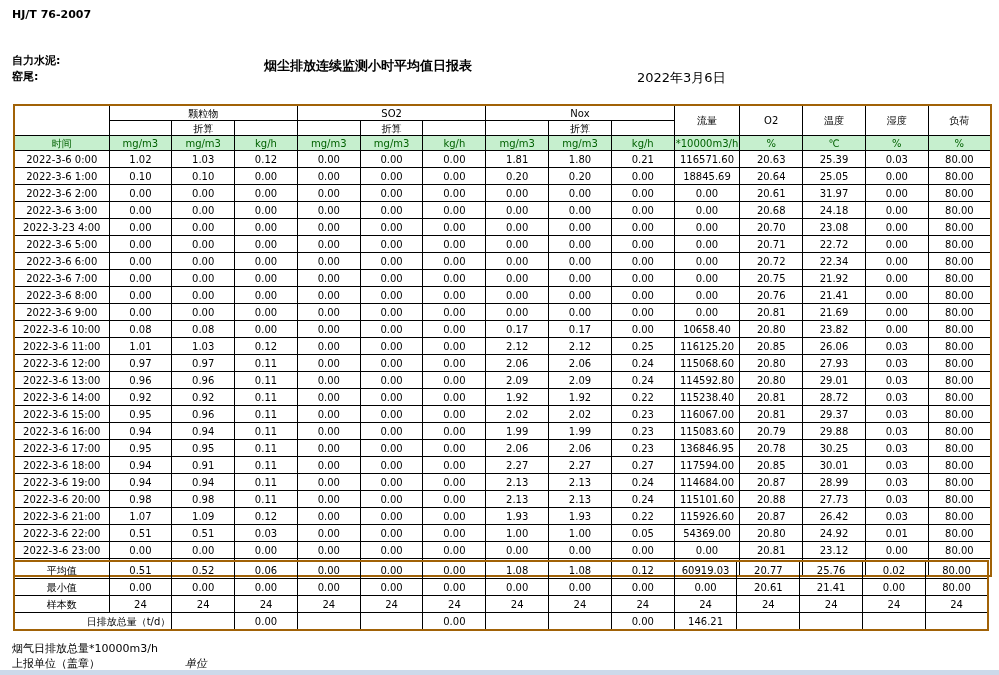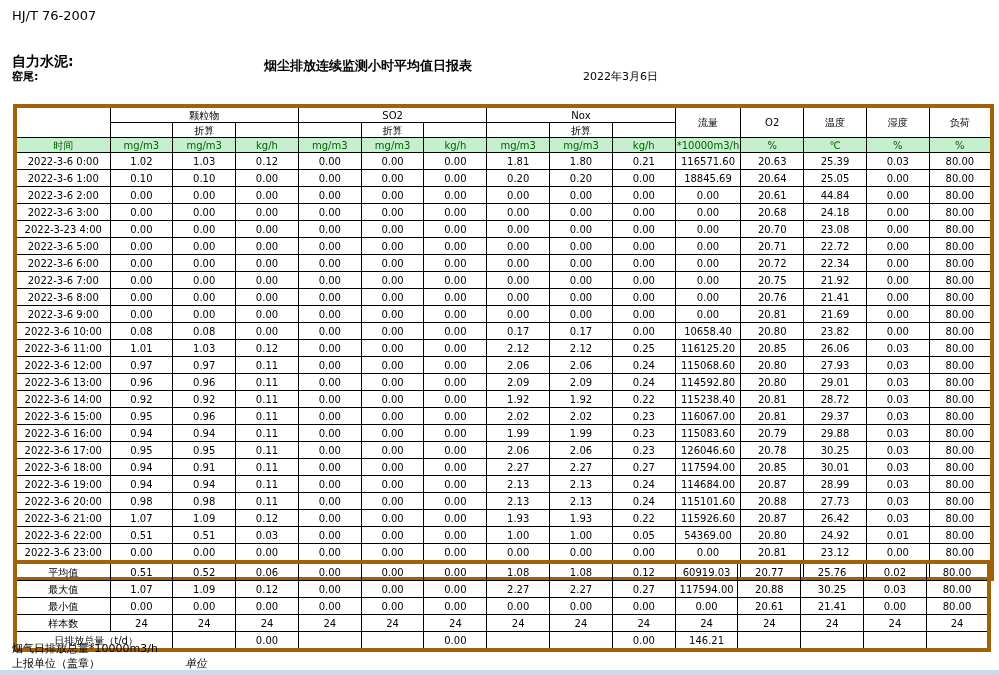--- a/index.html
+++ b/index.html
@@ -2,37 +2,37 @@
 <html><head>
 <meta charset="utf-8">
 <style>
   html,body { margin:0; padding:0; }
   body {
     width:999px; height:675px; background:#ffffff; position:relative;
     font-family:"DejaVu Sans","Liberation Sans",sans-serif; color:#000;
     overflow:hidden;
   }
   .abs { position:absolute; white-space:nowrap; }
-  .doc-code { left:12px; top:8px; font-size:13px; font-weight:normal; }
+  .doc-code { left:12px; top:8px; font-size:11px; font-weight:bold; }
   .title { left:368px; top:22px; transform:translateX(-50%); font-size:13px; font-weight:bold;margin-top:35px; }
-  .company { left:12px; top:53px; font-size:14px; font-weight:bold; }
+  .company { left:12px; top:53px; font-size:11px; font-weight:bold; }
   .site { left:12px; top:69px; font-size:11px; font-weight:bold; }
-  .date { left:583px; top:69px; font-size:11px; }
+  .date { left:637px; top:69px; font-size:13px; }
 
-  table { border-collapse:collapse; table-layout:fixed; border:4px solid #a16207; position:absolute; left:13px; }
+  table { border-collapse:collapse; table-layout:fixed; border:2px solid #a16207; position:absolute; left:13px; }
   #main-table { top:104px; }
   #summary-table { top:560px; }
   th, td {
     border:1px solid #000; padding:0 1px; font-size:10px; font-weight:normal;
     text-align:center; vertical-align:middle; overflow:hidden; white-space:nowrap;
     height:16px; line-height:15px;
   }
   thead th { height:14px; line-height:13px; }
   tr.units th { background:var(--green-bg,#c6efce); color:var(--green-tx,#006100); }
-  td.left { text-align:center; padding-left:4px; }
+  td.left { text-align:right; padding-left:4px; }
 
   .footer1 { left:12px; top:641px; font-size:11px; }
   .footer2 { left:12px; top:656px; font-size:11px;text-align:right; }
   .footer-unit { left:185px; top:656px; font-size:11px;font-style:italic; }
   .bottom-strip { left:0; top:670px; width:999px; height:5px; background:var(--strip,#ccd9ea); }
 </style>
 </head>
 <body style="--green-bg: #c6efce; --green-tx: #006100; --strip: #ccd9ea;">
 
 <div class="abs doc-code">HJ/T  76-2007</div>
@@ -141,21 +141,21 @@
         <td>0.00</td>
         <td>0.00</td>
         <td>0.00</td>
         <td>0.00</td>
         <td>0.00</td>
         <td>0.00</td>
         <td>0.00</td>
         <td>0.00</td>
         <td>0.00</td>
         <td>20.61</td>
-        <td>44.84</td>
+        <td>31.97</td>
         <td>0.00</td>
         <td>80.00</td>
       </tr>
       <tr>
         <td>2022-3-6 3:00</td>
         <td>0.00</td>
         <td>0.00</td>
         <td>0.00</td>
         <td>0.00</td>
         <td>0.00</td>
@@ -394,21 +394,21 @@
         <td>2022-3-6 17:00</td>
         <td>0.95</td>
         <td>0.95</td>
         <td>0.11</td>
         <td>0.00</td>
         <td>0.00</td>
         <td>0.00</td>
         <td>2.06</td>
         <td>2.06</td>
         <td>0.23</td>
-        <td>126046.60</td>
+        <td>136846.95</td>
         <td>20.78</td>
         <td>30.25</td>
         <td>0.03</td>
         <td>80.00</td>
       </tr>
       <tr>
         <td>2022-3-6 18:00</td>
         <td>0.94</td>
         <td>0.91</td>
         <td>0.11</td>
@@ -556,37 +556,20 @@
         <td>0.00</td>
         <td>0.00</td>
         <td>0.00</td>
         <td>1.08</td>
         <td>1.08</td>
         <td>0.12</td>
         <td>60919.03</td>
         <td>20.77</td>
         <td>25.76</td>
         <td>0.02</td>
-        <td>80.00</td>
-      </tr>
-      <tr>
-        <td>最大值</td>
-        <td>1.07</td>
-        <td>1.09</td>
-        <td>0.12</td>
-        <td>0.00</td>
-        <td>0.00</td>
-        <td>0.00</td>
-        <td>2.27</td>
-        <td>2.27</td>
-        <td>0.27</td>
-        <td>117594.00</td>
-        <td>20.88</td>
-        <td>30.25</td>
-        <td>0.03</td>
         <td>80.00</td>
       </tr>
       <tr>
         <td>最小值</td>
         <td>0.00</td>
         <td>0.00</td>
         <td>0.00</td>
         <td>0.00</td>
         <td>0.00</td>
         <td>0.00</td>

